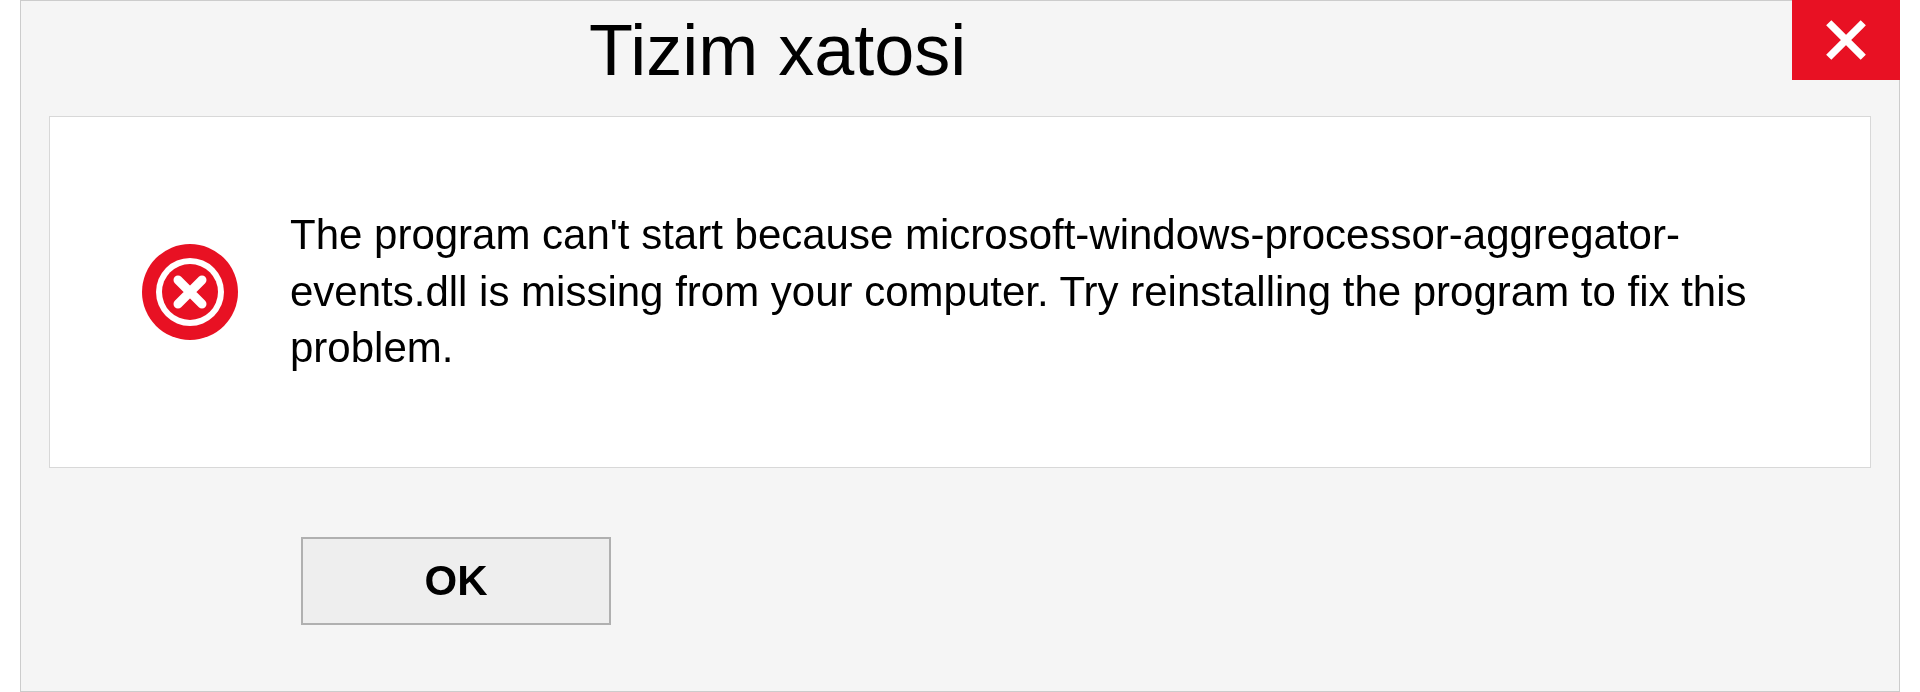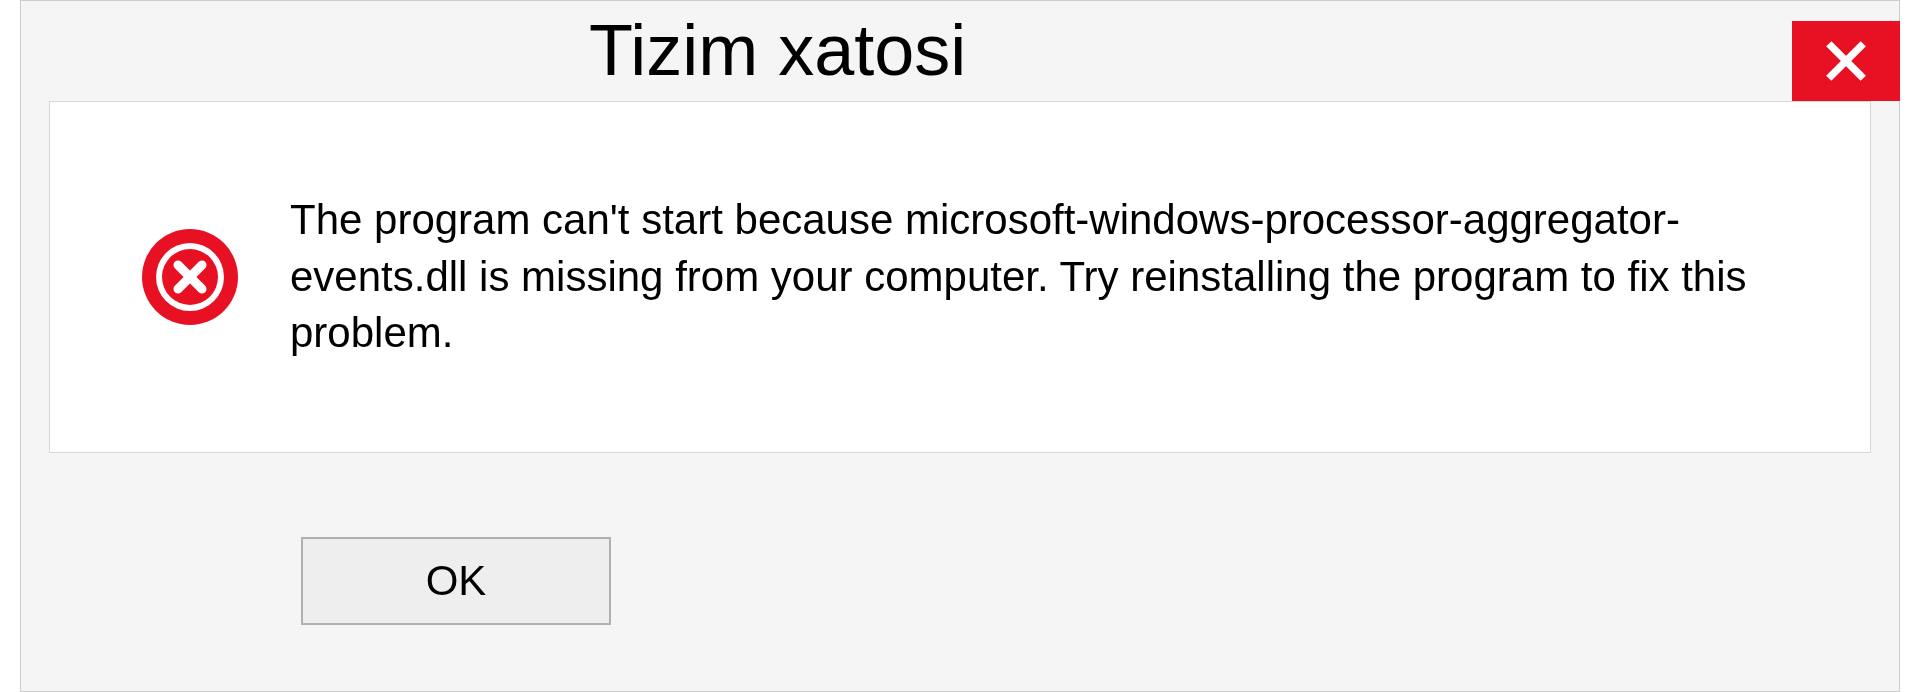--- a/index.html
+++ b/index.html
@@ -18,21 +18,21 @@
       position: absolute;
       left: 20px;
       top: 0;
       width: 1880px;
       height: 692px;
       background: #f5f5f5;
       border: 1px solid #cccccc;
     }
     .title-bar {
       display: flex;
-      align-items: flex-end;
+      align-items: flex-start;
       justify-content: flex-end;
       height: 100px;
       position: relative;
     }
     .title-text {
       position: absolute;
       left: 568px;
       top: 8px;
       font-size: 72px;
       font-weight: 400;
@@ -47,21 +47,21 @@
       justify-content: center;
       cursor: pointer;
       margin-right: -1px;
       margin-top: -1px;
     }
     .close-button svg {
       width: 44px;
       height: 44px;
     }
     .content-box {
-      margin: 0 28px 0 28px;
+      margin: 15px 28px 0 28px;
       background: #ffffff;
       border: 1px solid #d8d8d8;
       height: 352px;
       display: flex;
       align-items: center;
       padding: 0 40px 0 90px;
     }
     .error-icon {
       flex-shrink: 0;
       width: 100px;
@@ -97,20 +97,21 @@
       height: 88px;
       background: #eeeeee;
       border: 2px solid #b0b0b0;
       font-size: 42px;
       color: #000000;
       display: flex;
       align-items: center;
       justify-content: center;
       cursor: pointer;
       font-family: "Segoe UI", Arial, sans-serif;
+      font-weight: bold;
     }
   </style>
 </head>
 <body>
 
 <div class="dialog">
 
   <div class="title-bar">
     <div class="title-text">Tizim xatosi</div>
     <div class="close-button">

